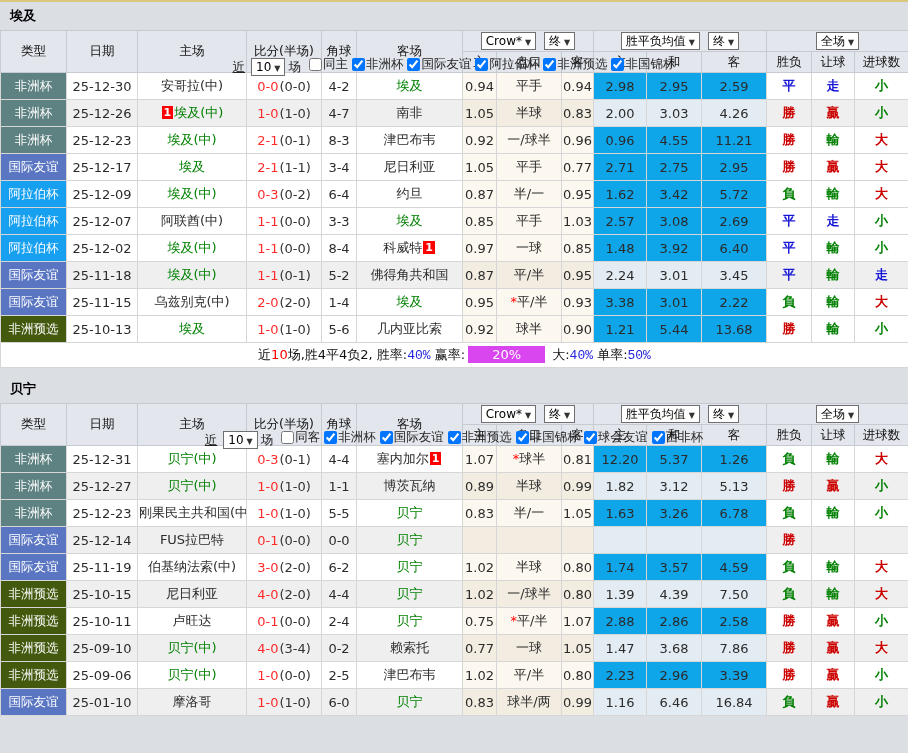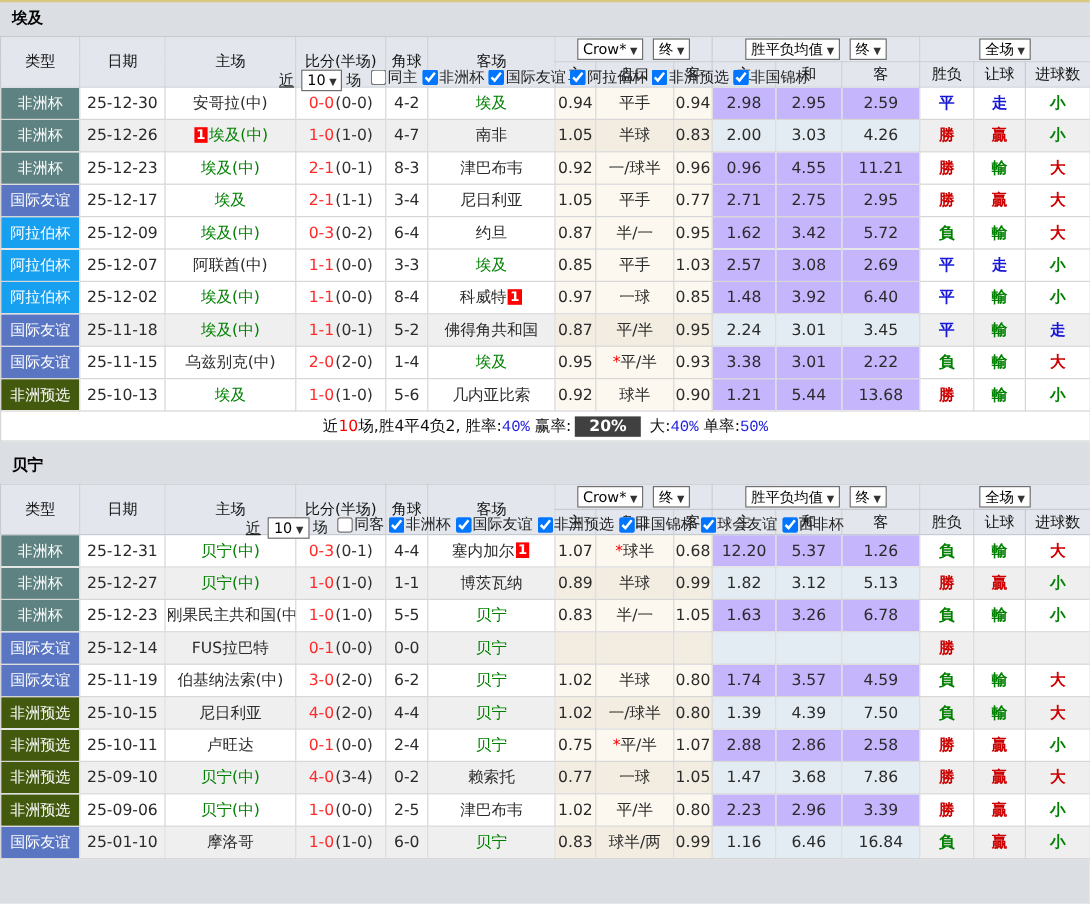--- a/index.html
+++ b/index.html
@@ -30,37 +30,37 @@
   .ddl i { font-style:normal; font-size:8px; color:#333; margin-left:3px; }
 
   
   table { border-collapse:collapse; table-layout:fixed; width:908px; background:#fff; }
   thead th { background:#E3E7ED; border:1px solid #C6CAD1; font-weight:normal; font-size:12.5px; color:#111; height:21px; padding:0; overflow:hidden; }
   tbody td { height:27px; border:1px solid #D6D6D6; font-size:13px; color:#2B2B2B; text-align:center; padding:0 1px; overflow:hidden; white-space:nowrap; background:#fff; }
   tr.shaded td { background:#EFEFEF; }
   td.c-type { color:#fff; font-size:12.5px; }
   td.c-team { font-size:13px; }
   td.c-odds { background:#FDF8EF; }
-  td.c-avg  { background:#c4b5fd; }
+  td.c-avg  { background:#0ea5e9; }
   tr.shaded td.c-odds { background:#F2ECE1; }
   tr.shaded td.c-avg  { background:#E3ECF2; }
   td.c-res { font-weight:bold; }
   .t-green { color:#008000; }
   .t-red   { color:#CC0000; }
   .t-blue  { color:#1616D6; }
   .ft { color:#FF2A2A; margin-right:1px; }
   .ht { color:#333; }
   .badge { display:inline-block; background:#FF0000; color:#fff; font-size:11px; font-weight:bold; line-height:13px; padding:0 2px; margin:0 1px; vertical-align:1px; }
   .star { color:#FF0000; font-style:normal; }
 
   
   td.summary { height:25px; background:#fff; border:1px solid #D6D6D6; text-align:center; font-size:13px; color:#111; }
   .summary .red { color:#FF0000; }
   .summary .blue { color:#2222DD;font-family:Liberation Mono, monospace; }
-  .summary .greenbox { background:#404040; color:#fff; font-weight:bold; padding:1px 12px; margin:0 3px; }
+  .summary .greenbox { background:#d946ef; color:#fff; font-weight:normal; padding:1px 24px; margin:0 3px; }
 
   .section-gap { height:7px; background:#DBDEE3; }
 </style>
 </head>
 <body>
 
 <div class="screen">
 
 
   <div class="section-header">
@@ -396,21 +396,21 @@
     <tbody>
         <tr>
           <td class="c-type" style="background:#5E8181">非洲杯</td>
           <td>25-12-31</td>
           <td class="c-team t-green">贝宁(中)</td>
           <td><span class="ft">0-3</span><span class="ht">(0-1)</span></td>
           <td>4-4</td>
           <td class="c-team ">塞内加尔<span class="badge">1</span></td>
           <td class="c-odds">1.07</td>
           <td class="c-odds"><i class="star">*</i>球半</td>
-          <td class="c-odds">0.68</td>
+          <td class="c-odds">0.81</td>
           <td class="c-avg">12.20</td>
           <td class="c-avg">5.37</td>
           <td class="c-avg">1.26</td>
           <td class="c-res t-green">負</td>
           <td class="c-res t-green">輸</td>
           <td class="c-res t-red">大</td>
         </tr>
         <tr class="shaded">
           <td class="c-type" style="background:#5E8181">非洲杯</td>
           <td>25-12-27</td>

